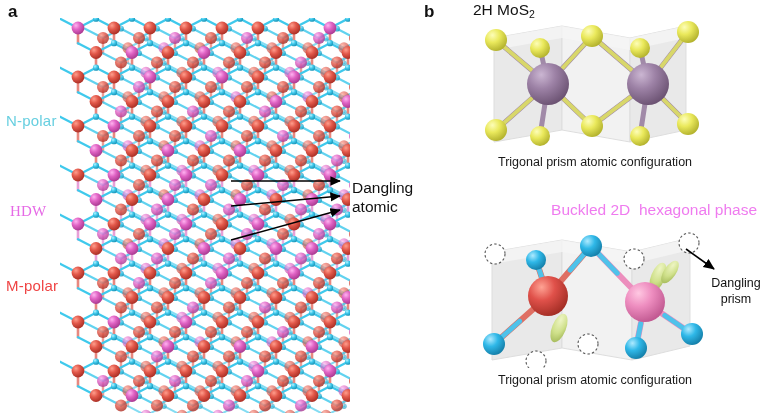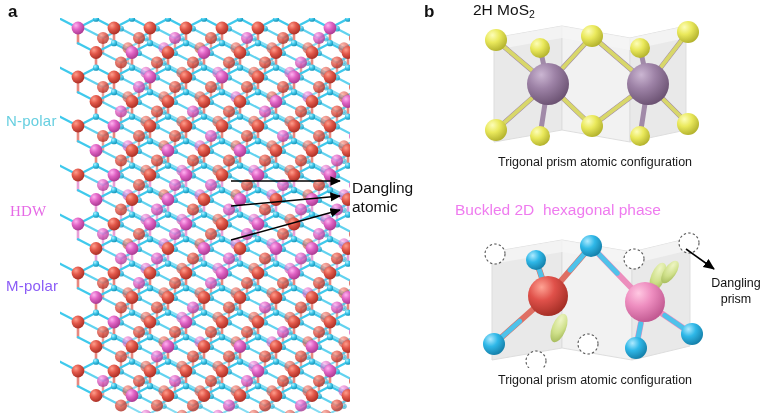--- a/index.html
+++ b/index.html
@@ -25,39 +25,39 @@
       color:#111;line-height:1.25;white-space:nowrap;}
 
   
   #b-title-1{position:absolute;left:473px;top:1px;width:250px;
       font-size:15.5px;color:#111;}
   #b-title-1 sub{font-size:10.5px;vertical-align:baseline;position:relative;top:3px;}
   #mos2svg{position:absolute;left:470px;top:18px;}
   #b-cap-1{position:absolute;left:455px;top:155px;width:280px;text-align:center;
       font-size:12.5px;color:#1a1a1a;}
 
-  #b-title-2{position:absolute;left:455px;top:201px;width:280px;text-align:left;
+  #b-title-2{position:absolute;left:477px;top:201px;width:280px;text-align:right;
       font-size:15.5px;color:#ef7bef;white-space:pre;}
   #bucksvg{position:absolute;left:470px;top:224px;}
   #dangling-bond-label{position:absolute;left:700px;top:275px;width:72px;
       text-align:center;font-size:12.5px;color:#111;line-height:1.3;}
   #b-cap-2{position:absolute;left:450px;top:372px;width:290px;text-align:center;
       font-size:12.5px;color:#1a1a1a;line-height:1.35;}
 </style>
 </head>
 <body>
 
 <div class="fig">
 
   <div class="panel-letter" id="lbl-a">a</div>
   <div class="panel-letter" id="lbl-b">b</div>
 
   <div class="side-label" id="lab-npolar" style="color: rgb(103, 207, 224);">N-polar</div>
   <div class="side-label" id="lab-hdw" style="color: rgb(230, 106, 230);">HDW</div>
-  <div class="side-label" id="lab-mpolar" style="color: #8b5cf6;">M-polar</div>
+  <div class="side-label" id="lab-mpolar" style="color: #ef4444;">M-polar</div>
 
   <div id="crystalWrap">
     <svg id="crystal" width="290" height="395" viewBox="0 0 290 395">
       <defs>
         <radialGradient id="gRed" cx="34%" cy="30%" r="72%">
           <stop offset="0%" stop-color="#ff9d8c"></stop>
           <stop offset="45%" stop-color="#e2584a"></stop>
           <stop offset="100%" stop-color="#ab3026"></stop>
         </radialGradient>
         <radialGradient id="gMag" cx="34%" cy="30%" r="72%">

